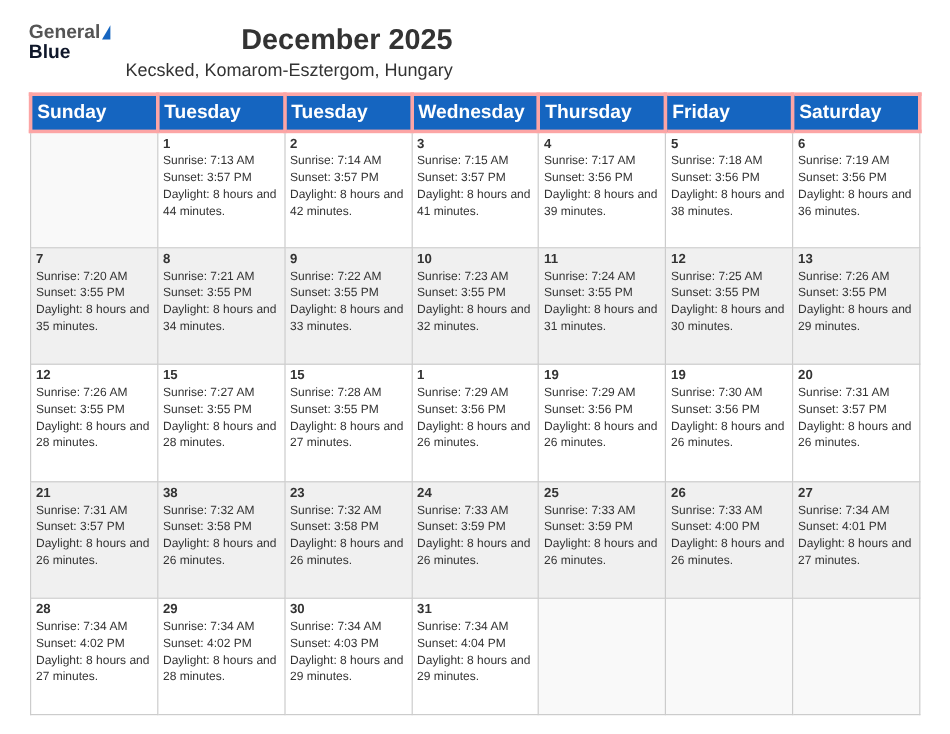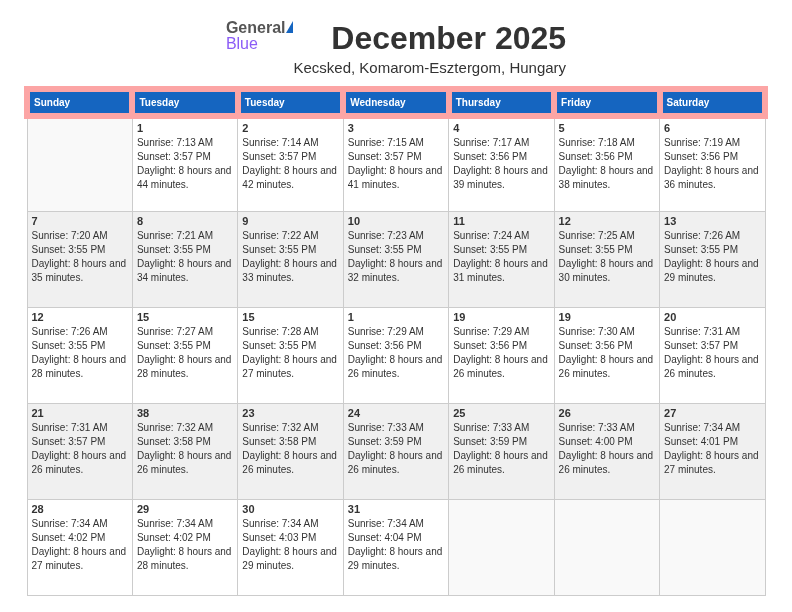--- a/index.html
+++ b/index.html
@@ -12,50 +12,51 @@
     }
     .page {
       width: 792px;
       height: 612px;
       padding: 20px 24px 16px 24px;
       display: flex;
       flex-direction: column;
     }
     .header {
       display: flex;
-      justify-content: center;
+      justify-content: flex-start;
       align-items: flex-start;
       margin-bottom: 10px;
     }
     .title-section {
       text-align: right;
     }
     .calendar-title {
-      font-size: 32px;
+      font-size: 24px;
       font-weight: bold;
       color: #333;
     }
     .calendar-subtitle {
       font-size: 15px;
       color: #333;
       margin-top: 2px;
+      margin-left: 13px;
     }
     .calendar-table {
       width: 100%;
       border-collapse: collapse;
       flex: 1;
     }
     .calendar-table th {
       background: #1565c0;
       color: #fff;
-      font-size: 10px;
+      font-size: 16px;
       font-weight: bold;
       padding: 5px 4px;
       text-align: left;
-      border: 6px solid #fca5a5;
+      border: 3px solid #fca5a5;
     }
     .calendar-table td {
       border: 1px solid #ccc;
       vertical-align: top;
       padding: 3px 4px;
       font-size: 9.5px;
       color: #333;
       width: calc(100% / 7);
       height: 80px;
     }
@@ -85,22 +86,22 @@
       display: flex;
       align-items: center;
     }
     .logo-text-general {
       font-size: 16px;
       font-weight: bold;
       color: #555;
     }
     .logo-text-blue {
       font-size: 16px;
-      font-weight: normal;
-      color: #8b5cf6;
+      font-weight: bold;
+      color: #0f172a;
     }
     .logo-triangle {
       display: inline-block;
       margin-left: 1px;
       width: 0;
       height: 0;
       border-left: 7px solid transparent;
       border-right: 0px solid transparent;
       border-bottom: 12px solid #1565c0;
       vertical-align: middle;

